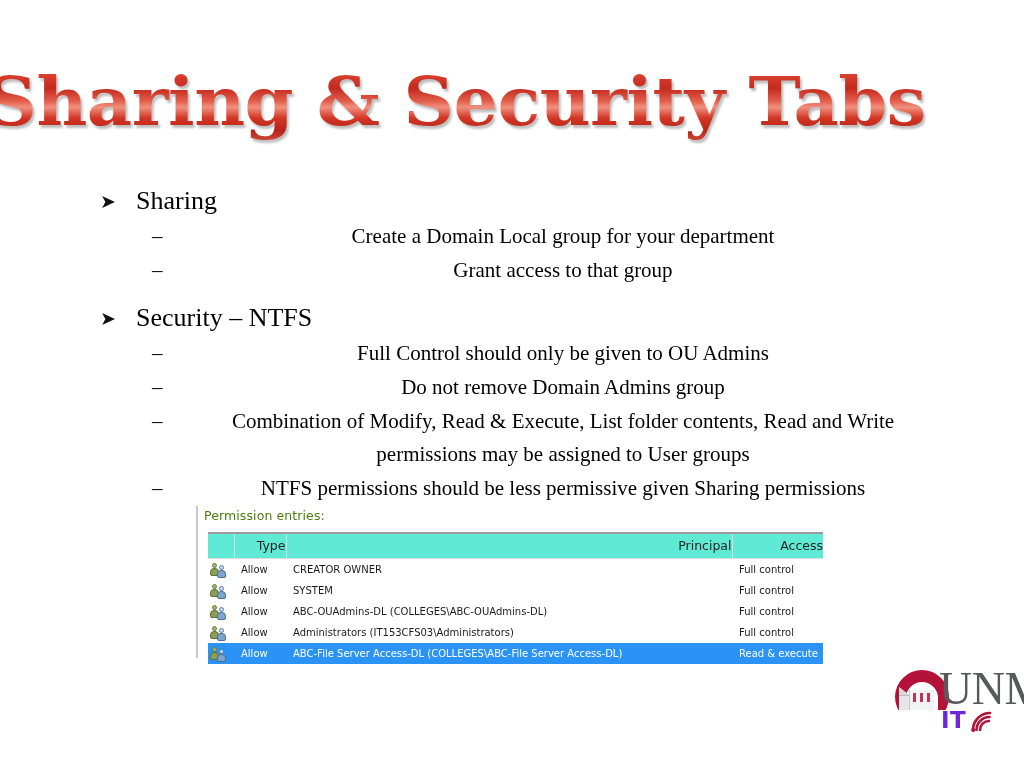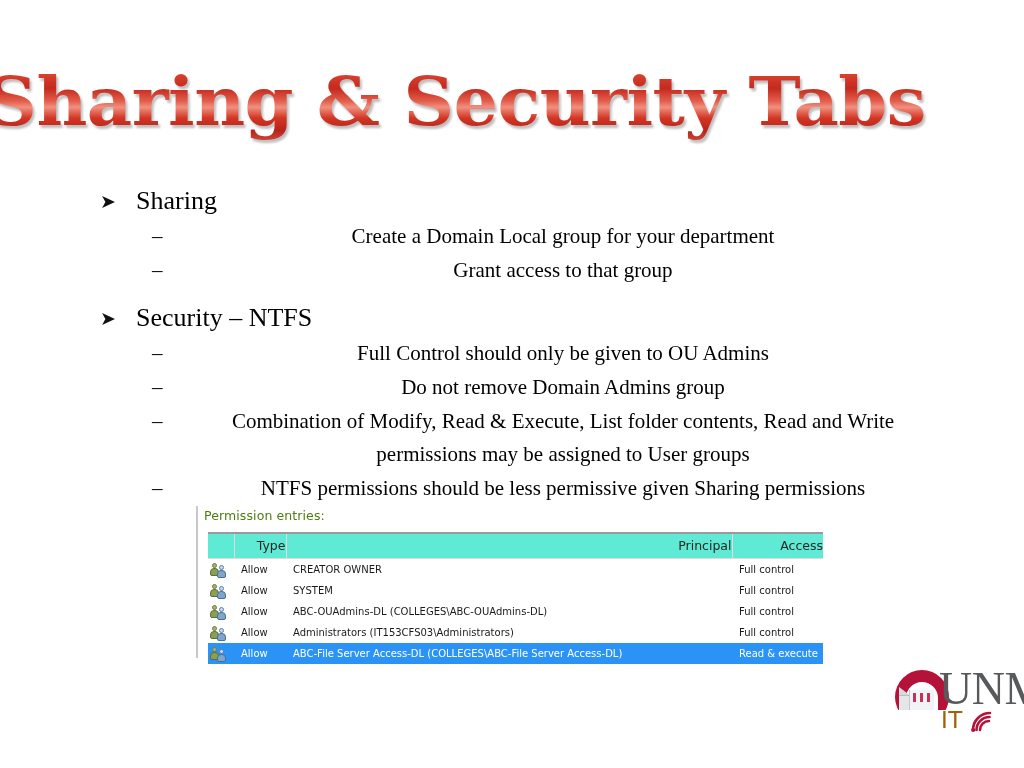--- a/index.html
+++ b/index.html
@@ -279,24 +279,24 @@
     font-size: 46px;
     line-height: 38px;
     color: #58595b;
     letter-spacing: -0.5px;
   }
   #unm-it {
     position: absolute;
     left: 48px;
     top: 42px;
     font-family: "DejaVu Sans", "Liberation Sans", sans-serif;
-    font-weight: normal;
+    font-weight: bold;
     font-size: 23px;
     line-height: 25px;
-    color: #a16207;
+    color: #6d28d9;
     letter-spacing: 0.5px;
   }
   #unm-wifi {
     position: absolute;
     left: 76px;
     top: 43px;
     width: 26px;
     height: 24px;
   }
 </style>

